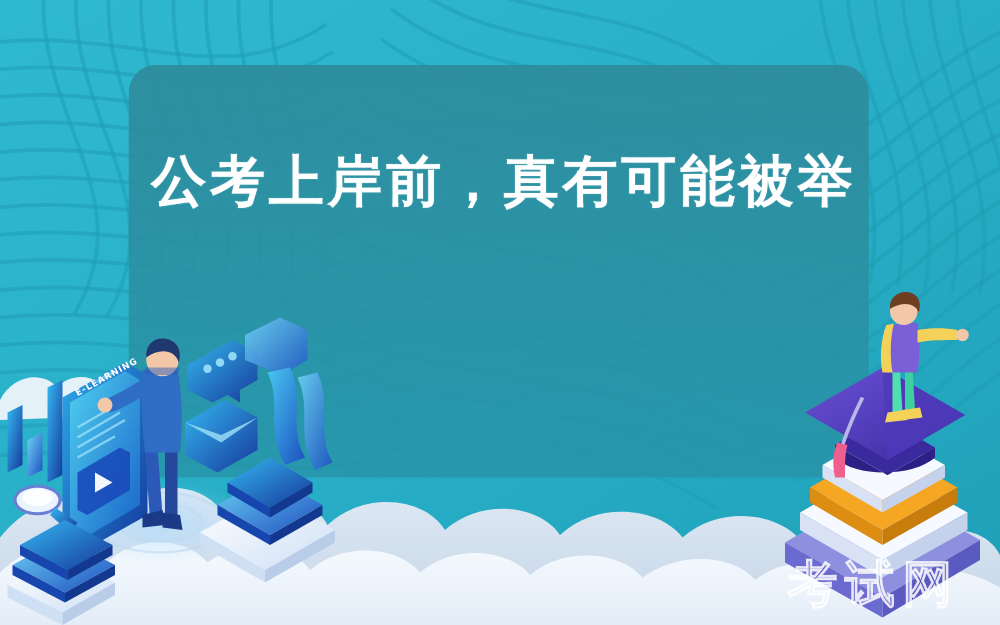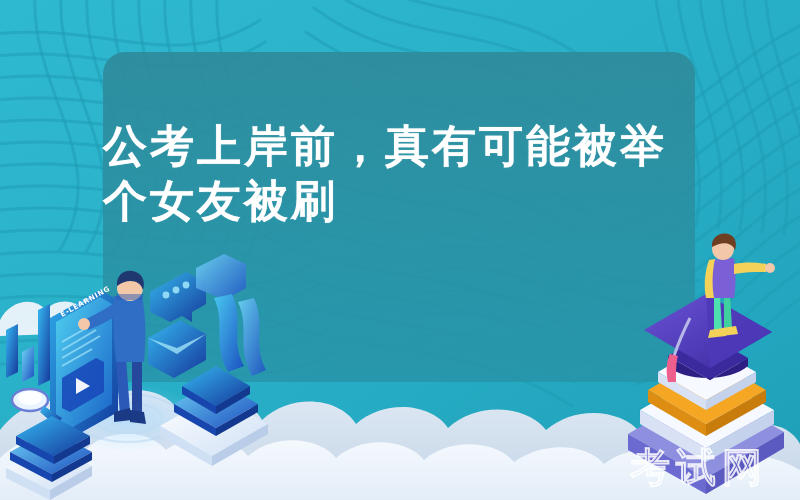--- a/index.html
+++ b/index.html
@@ -29,20 +29,21 @@
   }
   .hl-line {
     color: #ffffff;
     font-family: "DejaVu Sans", "Liberation Sans", sans-serif;
     font-weight: 700;
     font-size: 44px;
     line-height: 55px;
     letter-spacing: 3px;
     white-space: nowrap;
     text-shadow: 0 0 1px rgba(255,255,255,.6);
+    text-align: center;
   }
 
   
   #watermark {
     position: absolute;
     left: 630px;
     top: 440px;
     font-size: 40px;
     font-weight: 400;
     letter-spacing: 6px;
@@ -355,16 +356,15 @@
           <path d="M712 247 C 711 238, 719 232, 728 234 C 736 236, 737 244, 735 250 C 732 242, 722 241, 712 247 Z" fill="#6e3e22"></path>
         </g>
       </g>
     </svg>
   </div>
 
   <div id="watermark">考试网</div>
 
   <div id="headline">
     <div class="hl-line">公考上岸前，真有可能被举</div>
-    <div class="hl-line">个女友被刷</div>
   </div>
 
 </div>
 
 </body></html>

